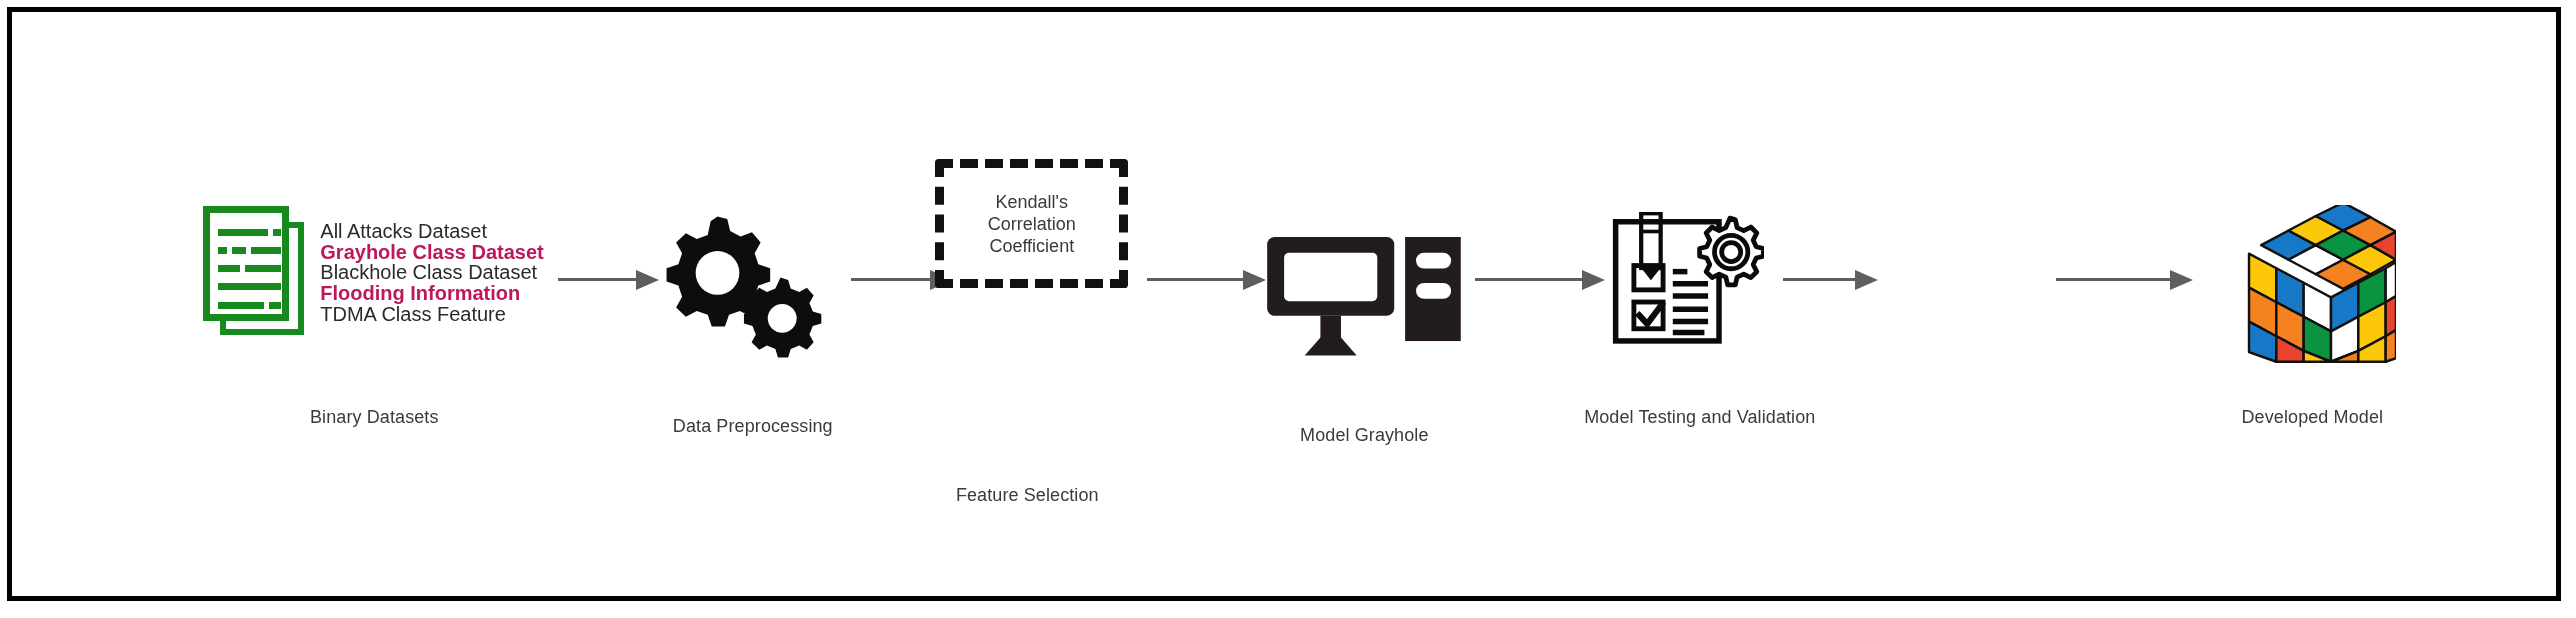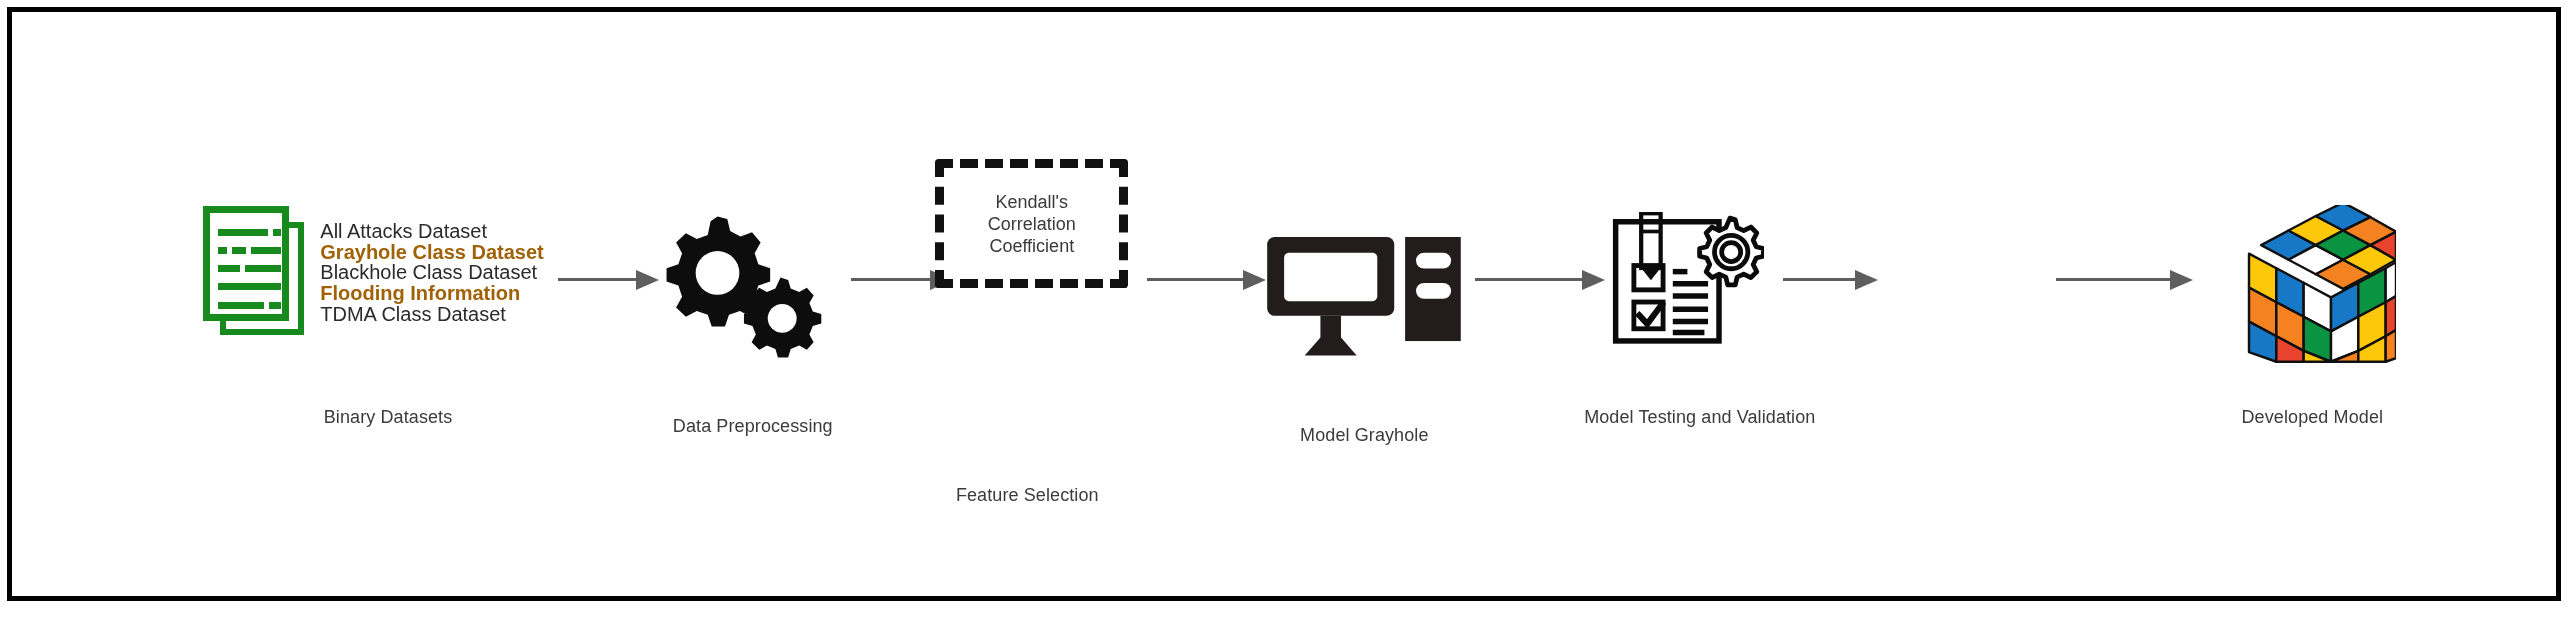--- a/index.html
+++ b/index.html
@@ -81,21 +81,21 @@
   
   #dataset-list {
     position: absolute;
     left: 308px; top: 209px;
     font-size: 20px;
     line-height: 20.6px;
     color: #2b2b2b;
     white-space: nowrap;
   }
   #dataset-list .ds { display: block; }
-  #dataset-list .ds.bold { font-weight: bold; color: #a16207; }
+  #dataset-list .ds.bold { font-weight: bold; color: #be185d; }
 
   
   #gears { position: absolute; left: 648px; top: 200px; width: 182px; height: 158px; }
   .gear { position: absolute; }
   .gear svg { display: block; }
 
   
   .dashed-box {
     position: absolute;
     box-sizing: border-box;
@@ -143,24 +143,24 @@
         <div class="doc-line" style="left:8.5px;  top:89px; width:46px;"></div>
         <div class="doc-line" style="left:59px;  top:89px; width:12px;"></div>
       </div>
     </div>
 
     <div id="dataset-list">
       <span class="ds">All Attacks Dataset</span>
       <span class="ds bold">Grayhole Class Dataset</span>
       <span class="ds">Blackhole Class Dataset</span>
       <span class="ds bold">Flooding Information</span>
-      <span class="ds">TDMA Class Dataset</span>
-    </div>
-
-    <div class="caption" style="left:258px; top:395px; width:182px;text-align:right;">Binary Datasets</div>
+      <span class="ds">TDMA Class Feature</span>
+    </div>
+
+    <div class="caption" style="left:271px; top:395px; width:182px;">Binary Datasets</div>
 
     <div class="arrow" style="left:546px; top:255px; width:102px;">
       <div class="shaft" style="width:79px;"></div>
       <div class="head" style="left:78px;"></div>
     </div>
 
     <div id="gears">
       <div class="gear" style="left:0px; top:0px;">
         <svg width="115" height="115" viewBox="0 0 100 100" aria-hidden="true">
           <path fill="#0d0d0d" d="M50 4 L58.5 6 L61 16.5 L70 21.2 L80 17.5 L87.5 26.5 L82.3 35.8 L85.5 45.5 L95.8 49 L95.8 60.5

